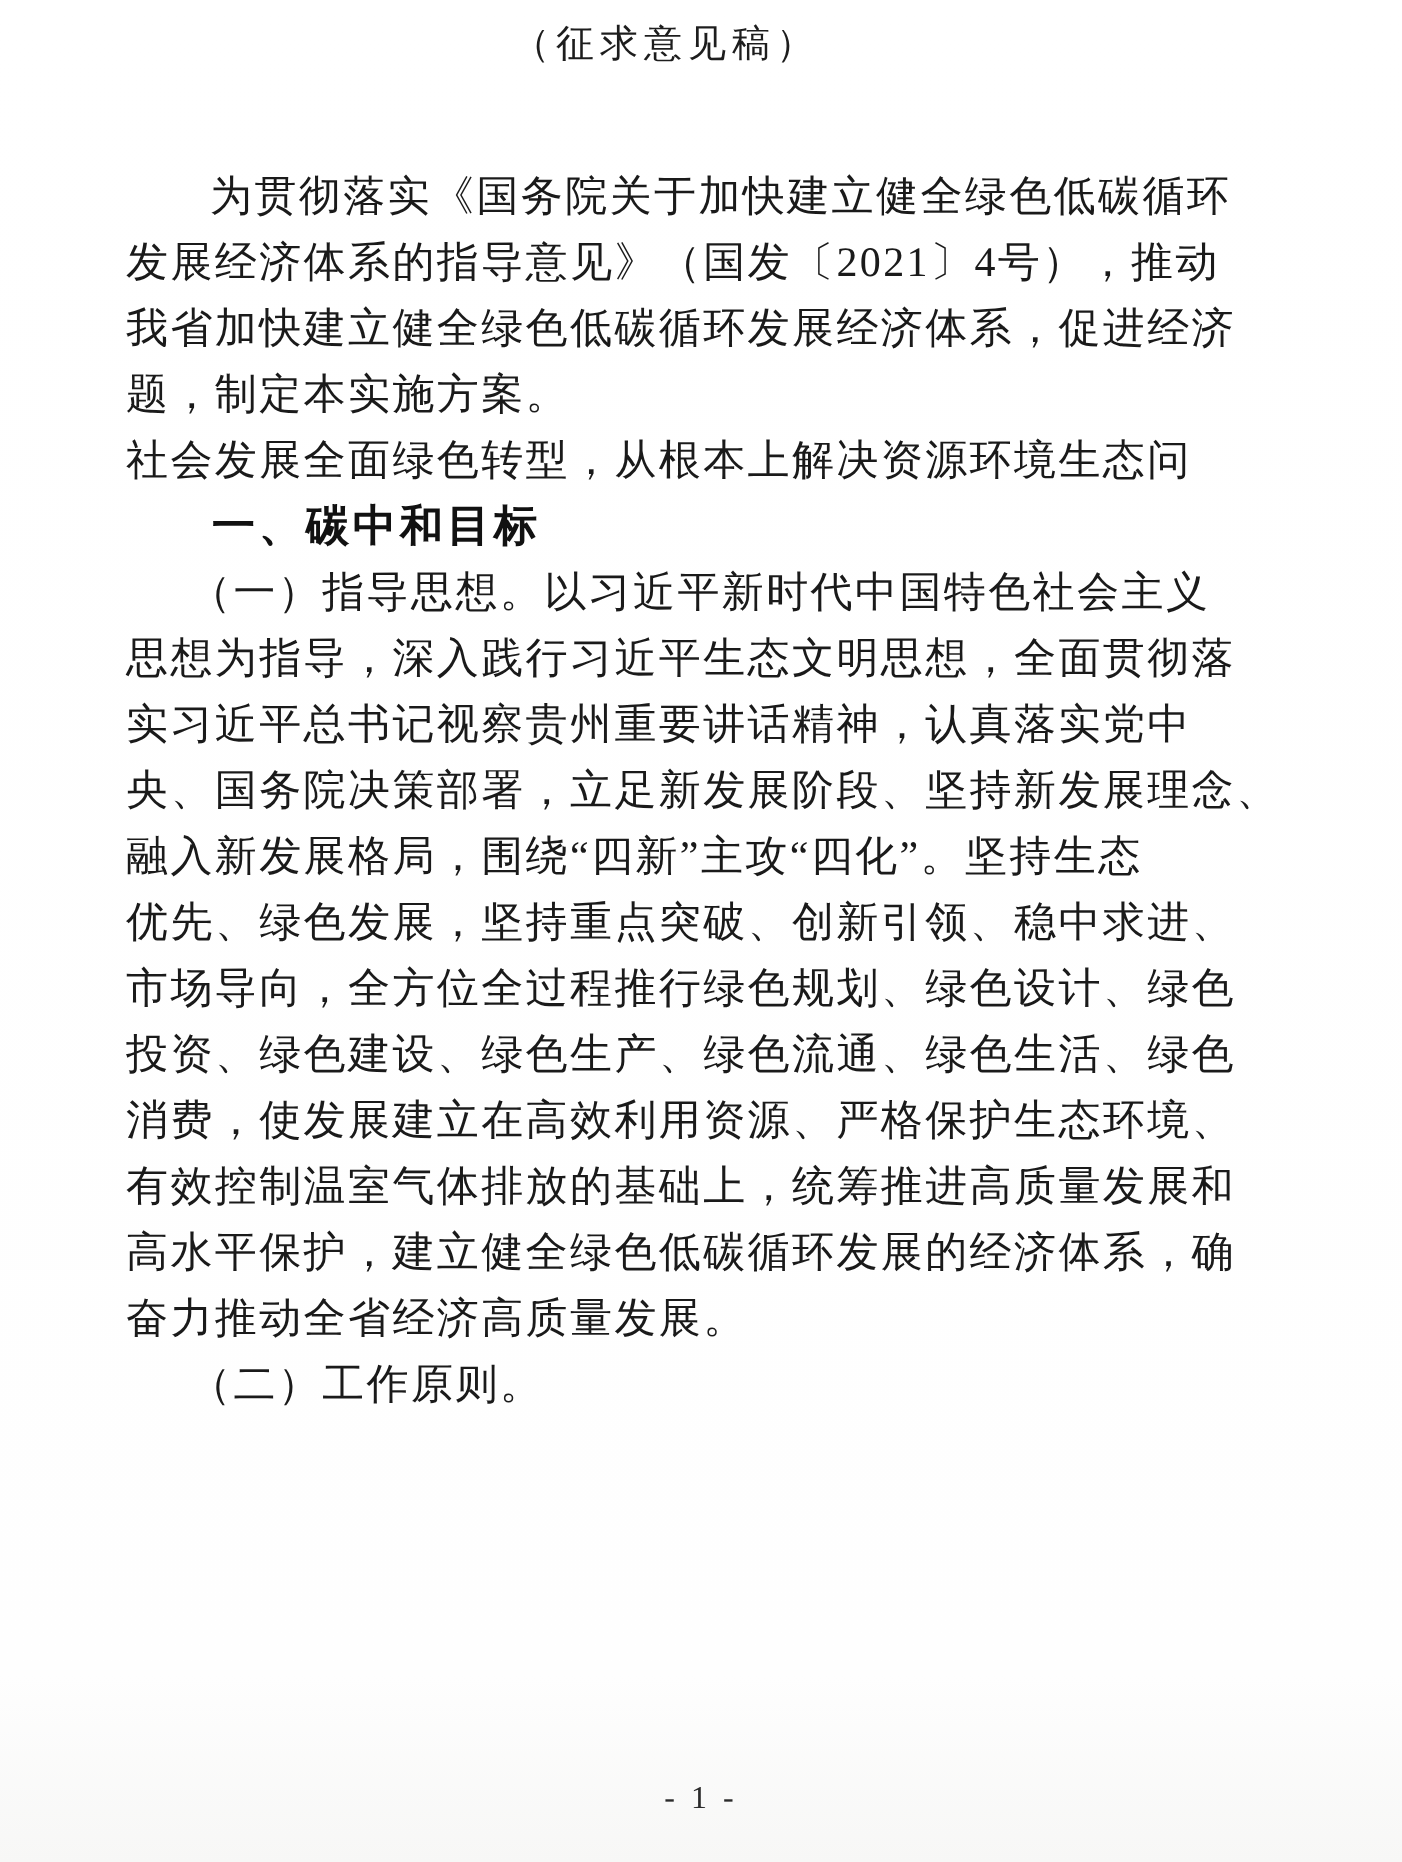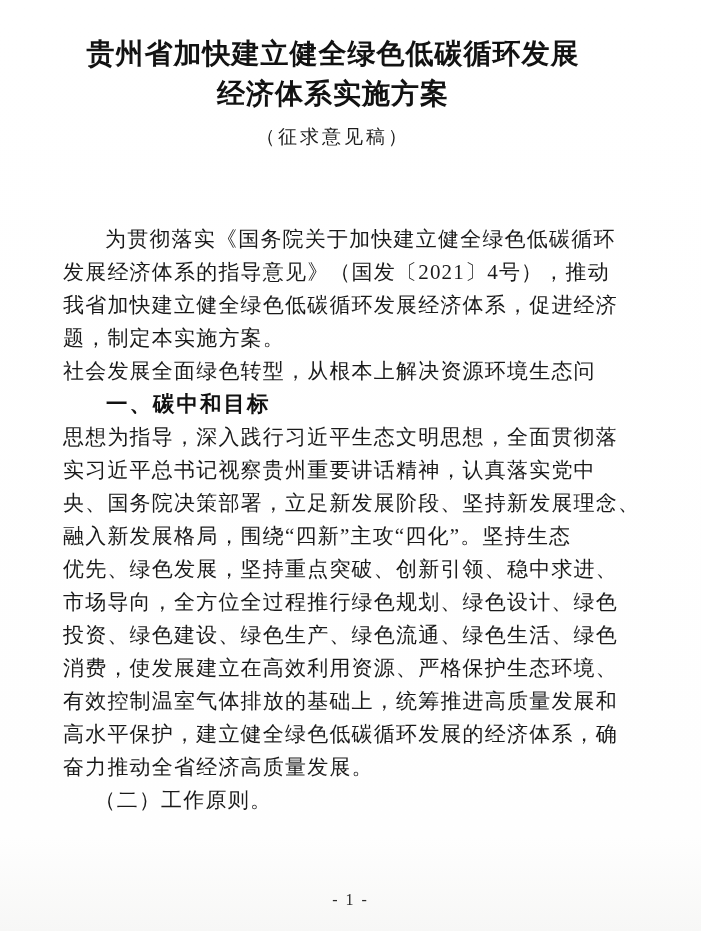--- a/index.html
+++ b/index.html
@@ -36,21 +36,21 @@
   .title .tline { display: block; }
   .subtitle {
     margin-top: 11px;
     text-align: center;
     font-size: 19px;
     letter-spacing: 3px;
     line-height: 24px;
     color: #1d1d1d;
   }
   .body-text {
-    margin-top: 74px;
+    margin-top: 47px;
     font-size: 21px;
     line-height: 33px;
     letter-spacing: 1.2px;
     color: #1a1a1a;
   }
   .line { white-space: nowrap; }
   .line.indent { text-indent: 2em; }
   .line.indent-bracket { text-indent: 1.5em; }
   .line.heading {
     font-family: "Liberation Sans", "DejaVu Sans", sans-serif;
@@ -70,40 +70,37 @@
     letter-spacing: 2px;
     color: #2b2b2b;
   }
 </style>
 </head>
 <body>
 
 <div class="page">
   <div class="content">
 
-    <h1 class="title">
-      <span class="tline">贵州省加快建立健全绿色低碳循环发展</span>
-      <span class="tline">经济体系实施方案</span>
-    </h1>
 
     <div class="subtitle">（征求意见稿）</div>
 
     <div class="body-text">
 
       <div>
         <div class="line indent">为贯彻落实《国务院关于加快建立健全绿色低碳循环</div>
         <div class="line">发展经济体系的指导意见》（国发〔2021〕4号），推动</div>
         <div class="line">我省加快建立健全绿色低碳循环发展经济体系，促进经济</div>
         <div class="line">题，制定本实施方案。</div>
         <div class="line">社会发展全面绿色转型，从根本上解决资源环境生态问</div>
       </div>
 
       <div class="line heading">一、碳中和目标</div>
 
       <div>
+        <div class="line indent-bracket">（一）指导思想。以习近平新时代中国特色社会主义</div>
         <div class="line">思想为指导，深入践行习近平生态文明思想，全面贯彻落</div>
         <div class="line">实习近平总书记视察贵州重要讲话精神，认真落实党中</div>
         <div class="line">央、国务院决策部署，立足新发展阶段、坚持新发展理念、</div>
         <div class="line">融入新发展格局，围绕“四新”主攻“四化”。坚持生态</div>
         <div class="line">优先、绿色发展，坚持重点突破、创新引领、稳中求进、</div>
         <div class="line">市场导向，全方位全过程推行绿色规划、绿色设计、绿色</div>
         <div class="line">投资、绿色建设、绿色生产、绿色流通、绿色生活、绿色</div>
         <div class="line">消费，使发展建立在高效利用资源、严格保护生态环境、</div>
         <div class="line">有效控制温室气体排放的基础上，统筹推进高质量发展和</div>
         <div class="line">高水平保护，建立健全绿色低碳循环发展的经济体系，确</div>

